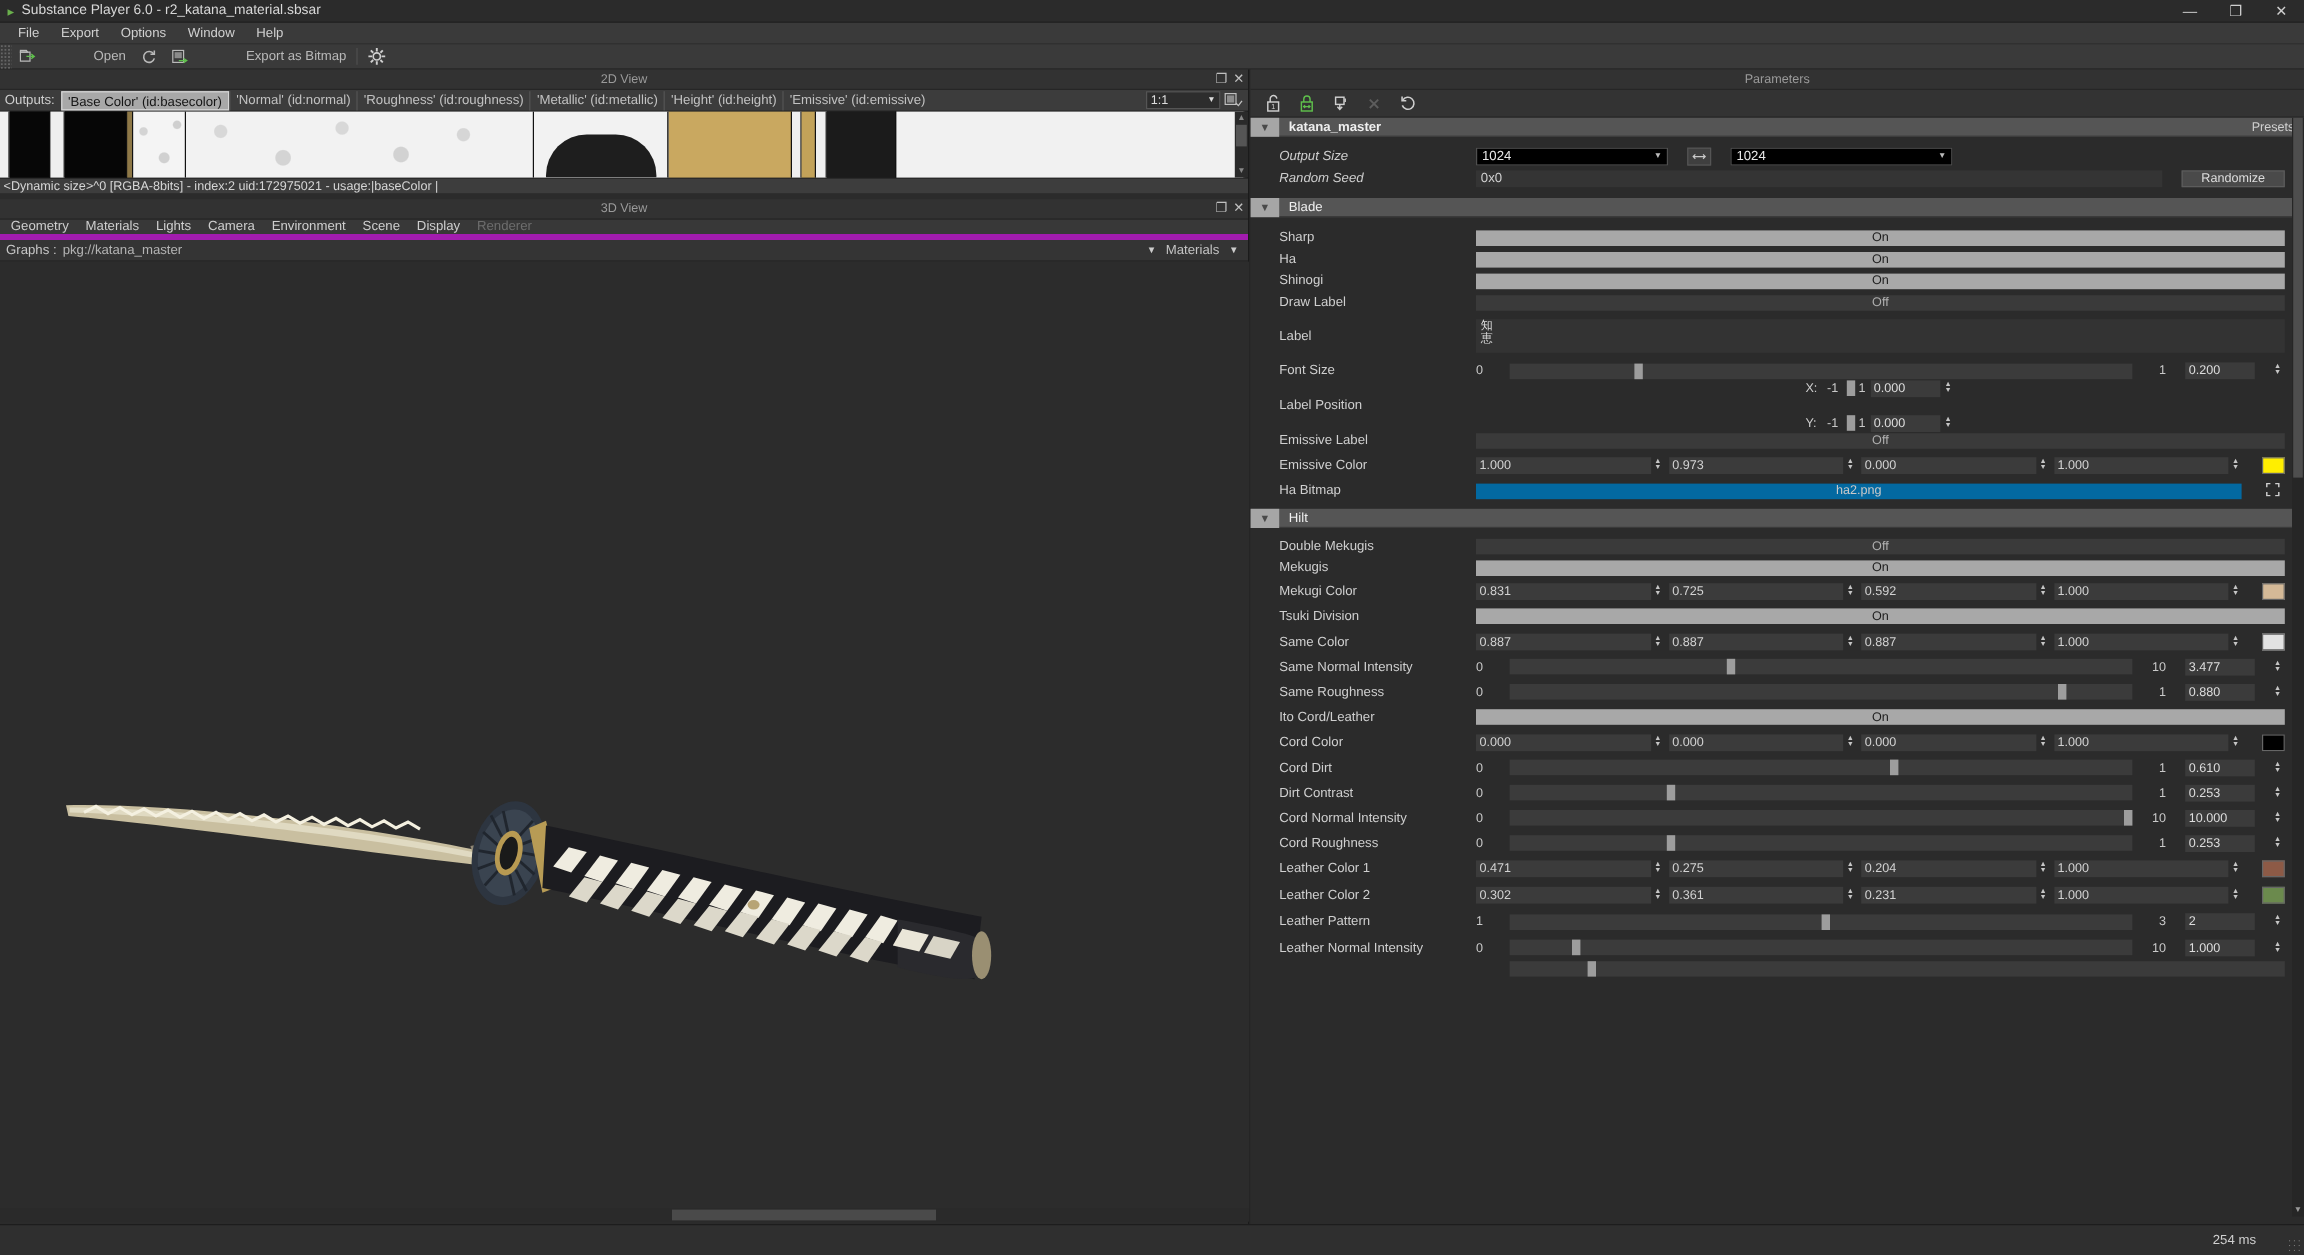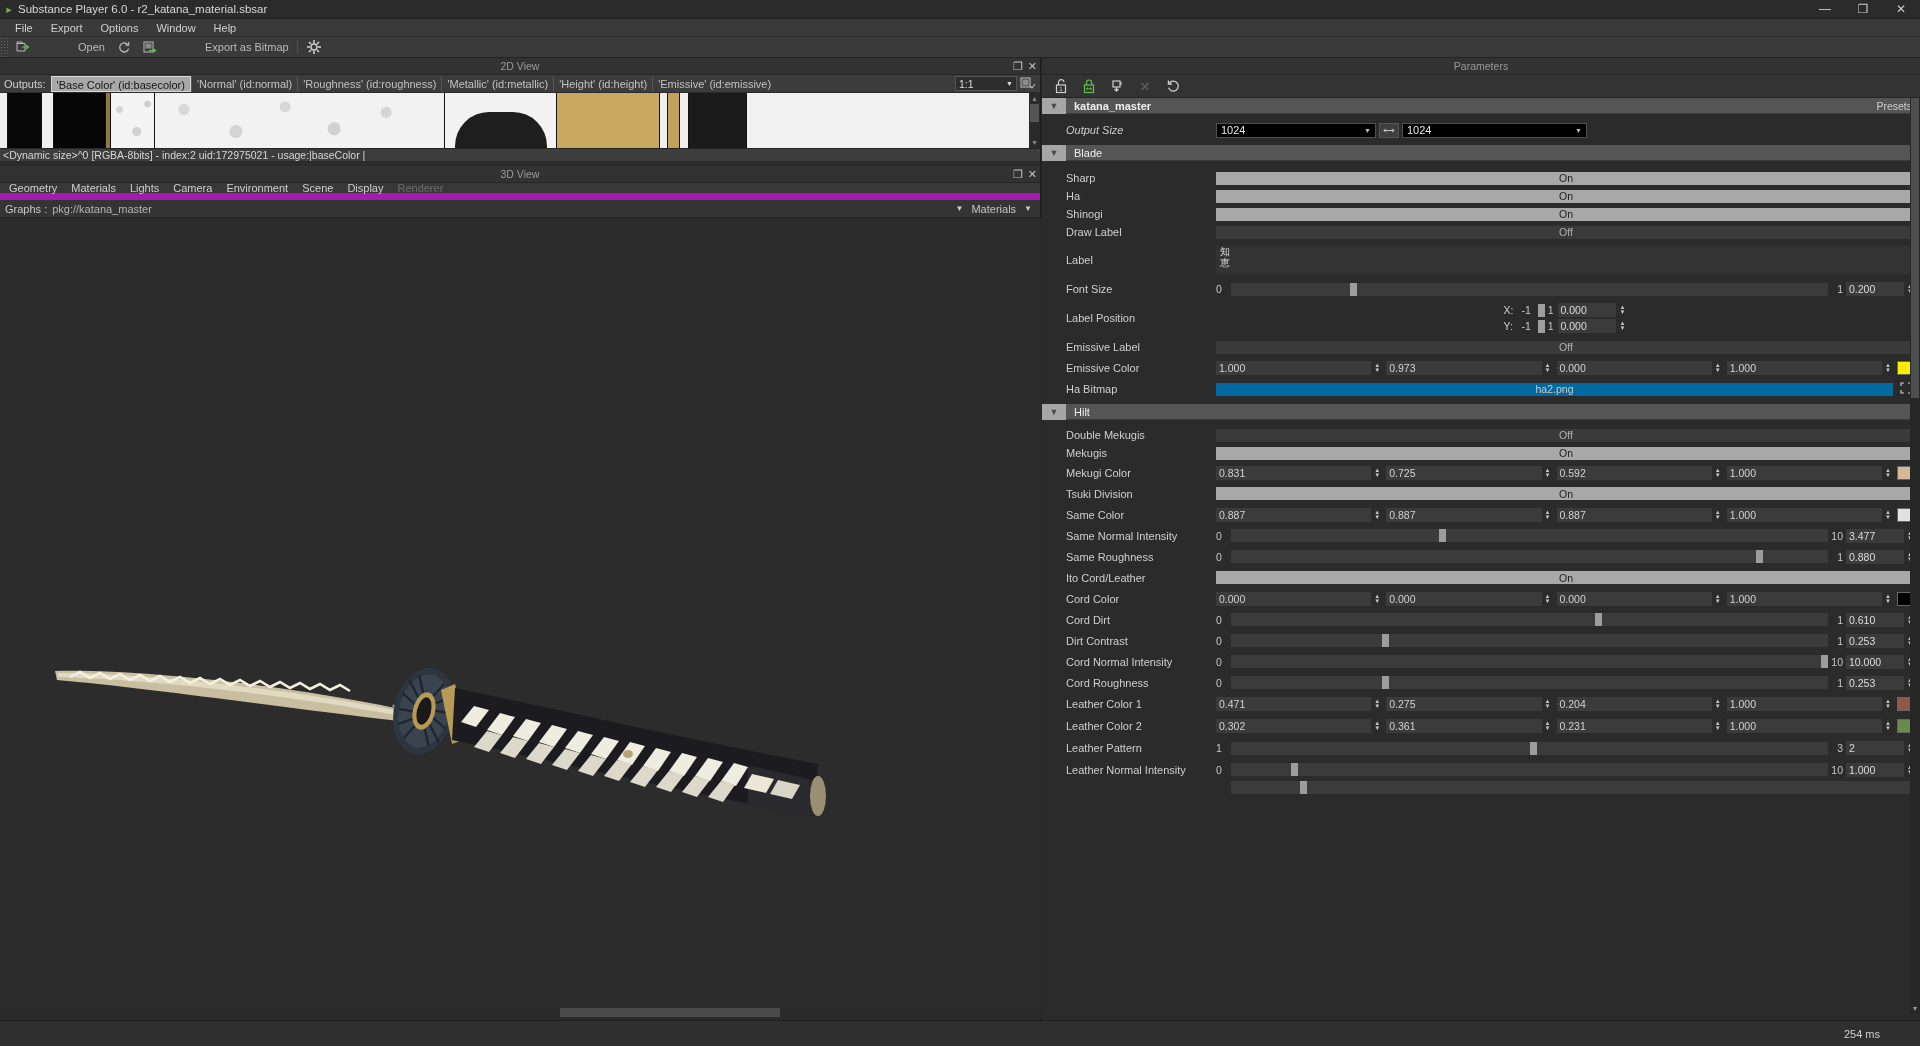--- a/index.html
+++ b/index.html
@@ -82,21 +82,21 @@
   .vscroll2d .thumbbar { position:absolute; top: 11px; left:1px; width: 9px; height: 18px; background: #555; }
   .statusLine {
     height: 13px; background: #3d3d3d; display: flex; align-items: center;
     padding-left: 3px; font-size: 10.5px; color: #d6d6d6; border-top: 1px solid #262626;
   }
 
   
   .view3d { position: absolute; left: 0; top: 166px; width: 1041px; height: 854px;
     background: #2b2b2b; border-right: 1px solid #1b1b1b; }
   .menu3d { height: 17px; background: #383838; display: flex; align-items: center;
-     padding-left: 2px; border-bottom: 7px solid #a21caf; }
+     padding-left: 2px; border-bottom: 5px solid #a21caf; }
   .menu3d .mi { padding: 0 7px; font-size: 11px; color: #cfcfcf; line-height: 17px; }
   .menu3d .mi.dim { color: #6d6d6d; }
   .graphsBar { height: 18px; background: #343434; display: flex; align-items: center;
      border-bottom: 1px solid #242424; }
   .graphsBar .lead { padding: 0 5px; font-size: 11px; color: #c8c8c8; }
   .graphsBar .path { font-size: 11px; color: #b4b4b4; }
   .graphsBar .sel1 { margin-left: auto; display: flex; align-items: center; }
   .graphsBar .caret { padding: 0 8px; font-size: 8px; color: #ccc; }
   .graphsBar .matlbl { font-size: 11px; color: #c4c4c4; }
   .viewport { position: relative; width: 1041px; height: 800px;
@@ -120,21 +120,21 @@
      border-bottom: 1px solid #3a3a3a; }
   .grpHdr .tw { width: 24px; height: 16px; background: #a6a6a6; color: #4a4a4a;
      font-size: 9px; display:flex; align-items:center; justify-content:center; }
   .grpHdr .nm { padding-left: 8px; font-size: 11px; color: #efefef; }
   .grpHdr.top .nm { font-weight: bold; }
   .grpHdr .presets { margin-left: auto; padding-right: 8px; font-size: 10.5px; color: #cfcfcf; }
 
   .row { display: flex; align-items: center; height: 18px; padding-left: 24px; }
   .row .lab { width: 150px; font-size: 11px; color: #cfcfcf; }
   .row .lab.ital { font-style: italic; }
-  .row .ctl { flex: 1; display: flex; align-items: center; gap: 3px; padding-right: 4px; }
+  .row .ctl { flex: 1; display: flex; align-items: center; gap: 16px; padding-right: 16px; margin-left: 14px; }
 
   .toggleBar { flex: 1; height: 13px; display: flex; align-items: center; justify-content: center;
      font-size: 10.5px; }
   .toggleBar.on { background: #a8a8a8; color: #1c1c1c; }
   .toggleBar.off { background: #3a3a3a; color: #b0b0b0; }
 
   .combo { height: 15px; background: #000; border: 1px solid #4f4f4f; display: flex;
      align-items: center; padding: 0 4px; font-size: 11px; color: #e8e8e8; }
   .combo .arrow { margin-left: auto; font-size: 7px; color: #bbb; }
   .linkbtn { width: 20px; height: 15px; background: #3f3f3f; border: 1px solid #555;
@@ -479,20 +479,27 @@
               <path d="M1 4.5 H11 M2.8 2.7 L1 4.5 L2.8 6.3 M9.2 2.7 L11 4.5 L9.2 6.3" fill="none" stroke="#c9c9c9" stroke-width="1"></path>
             </svg>
           </div>
           <div class="combo" style="width:185px">
             <span>1024</span>
             <span class="arrow">▼</span>
           </div>
         </div>
       </div>
 
+      <div class="row" style="height:20px">
+        <div class="lab ital">Random Seed</div>
+        <div class="ctl">
+          <div class="textfield" style="flex:1">0x0</div>
+          <div class="btnSmall" style="width:86px">Randomize</div>
+        </div>
+      </div>
 
       <div class="grpHdr" style="margin-top:6px">
         <div class="tw">▼</div>
         <div class="nm">Blade</div>
       </div>
 
       <div style="height:8px"></div>
       <div class="row">
         <div class="lab">Sharp</div>
         <div class="ctl">

